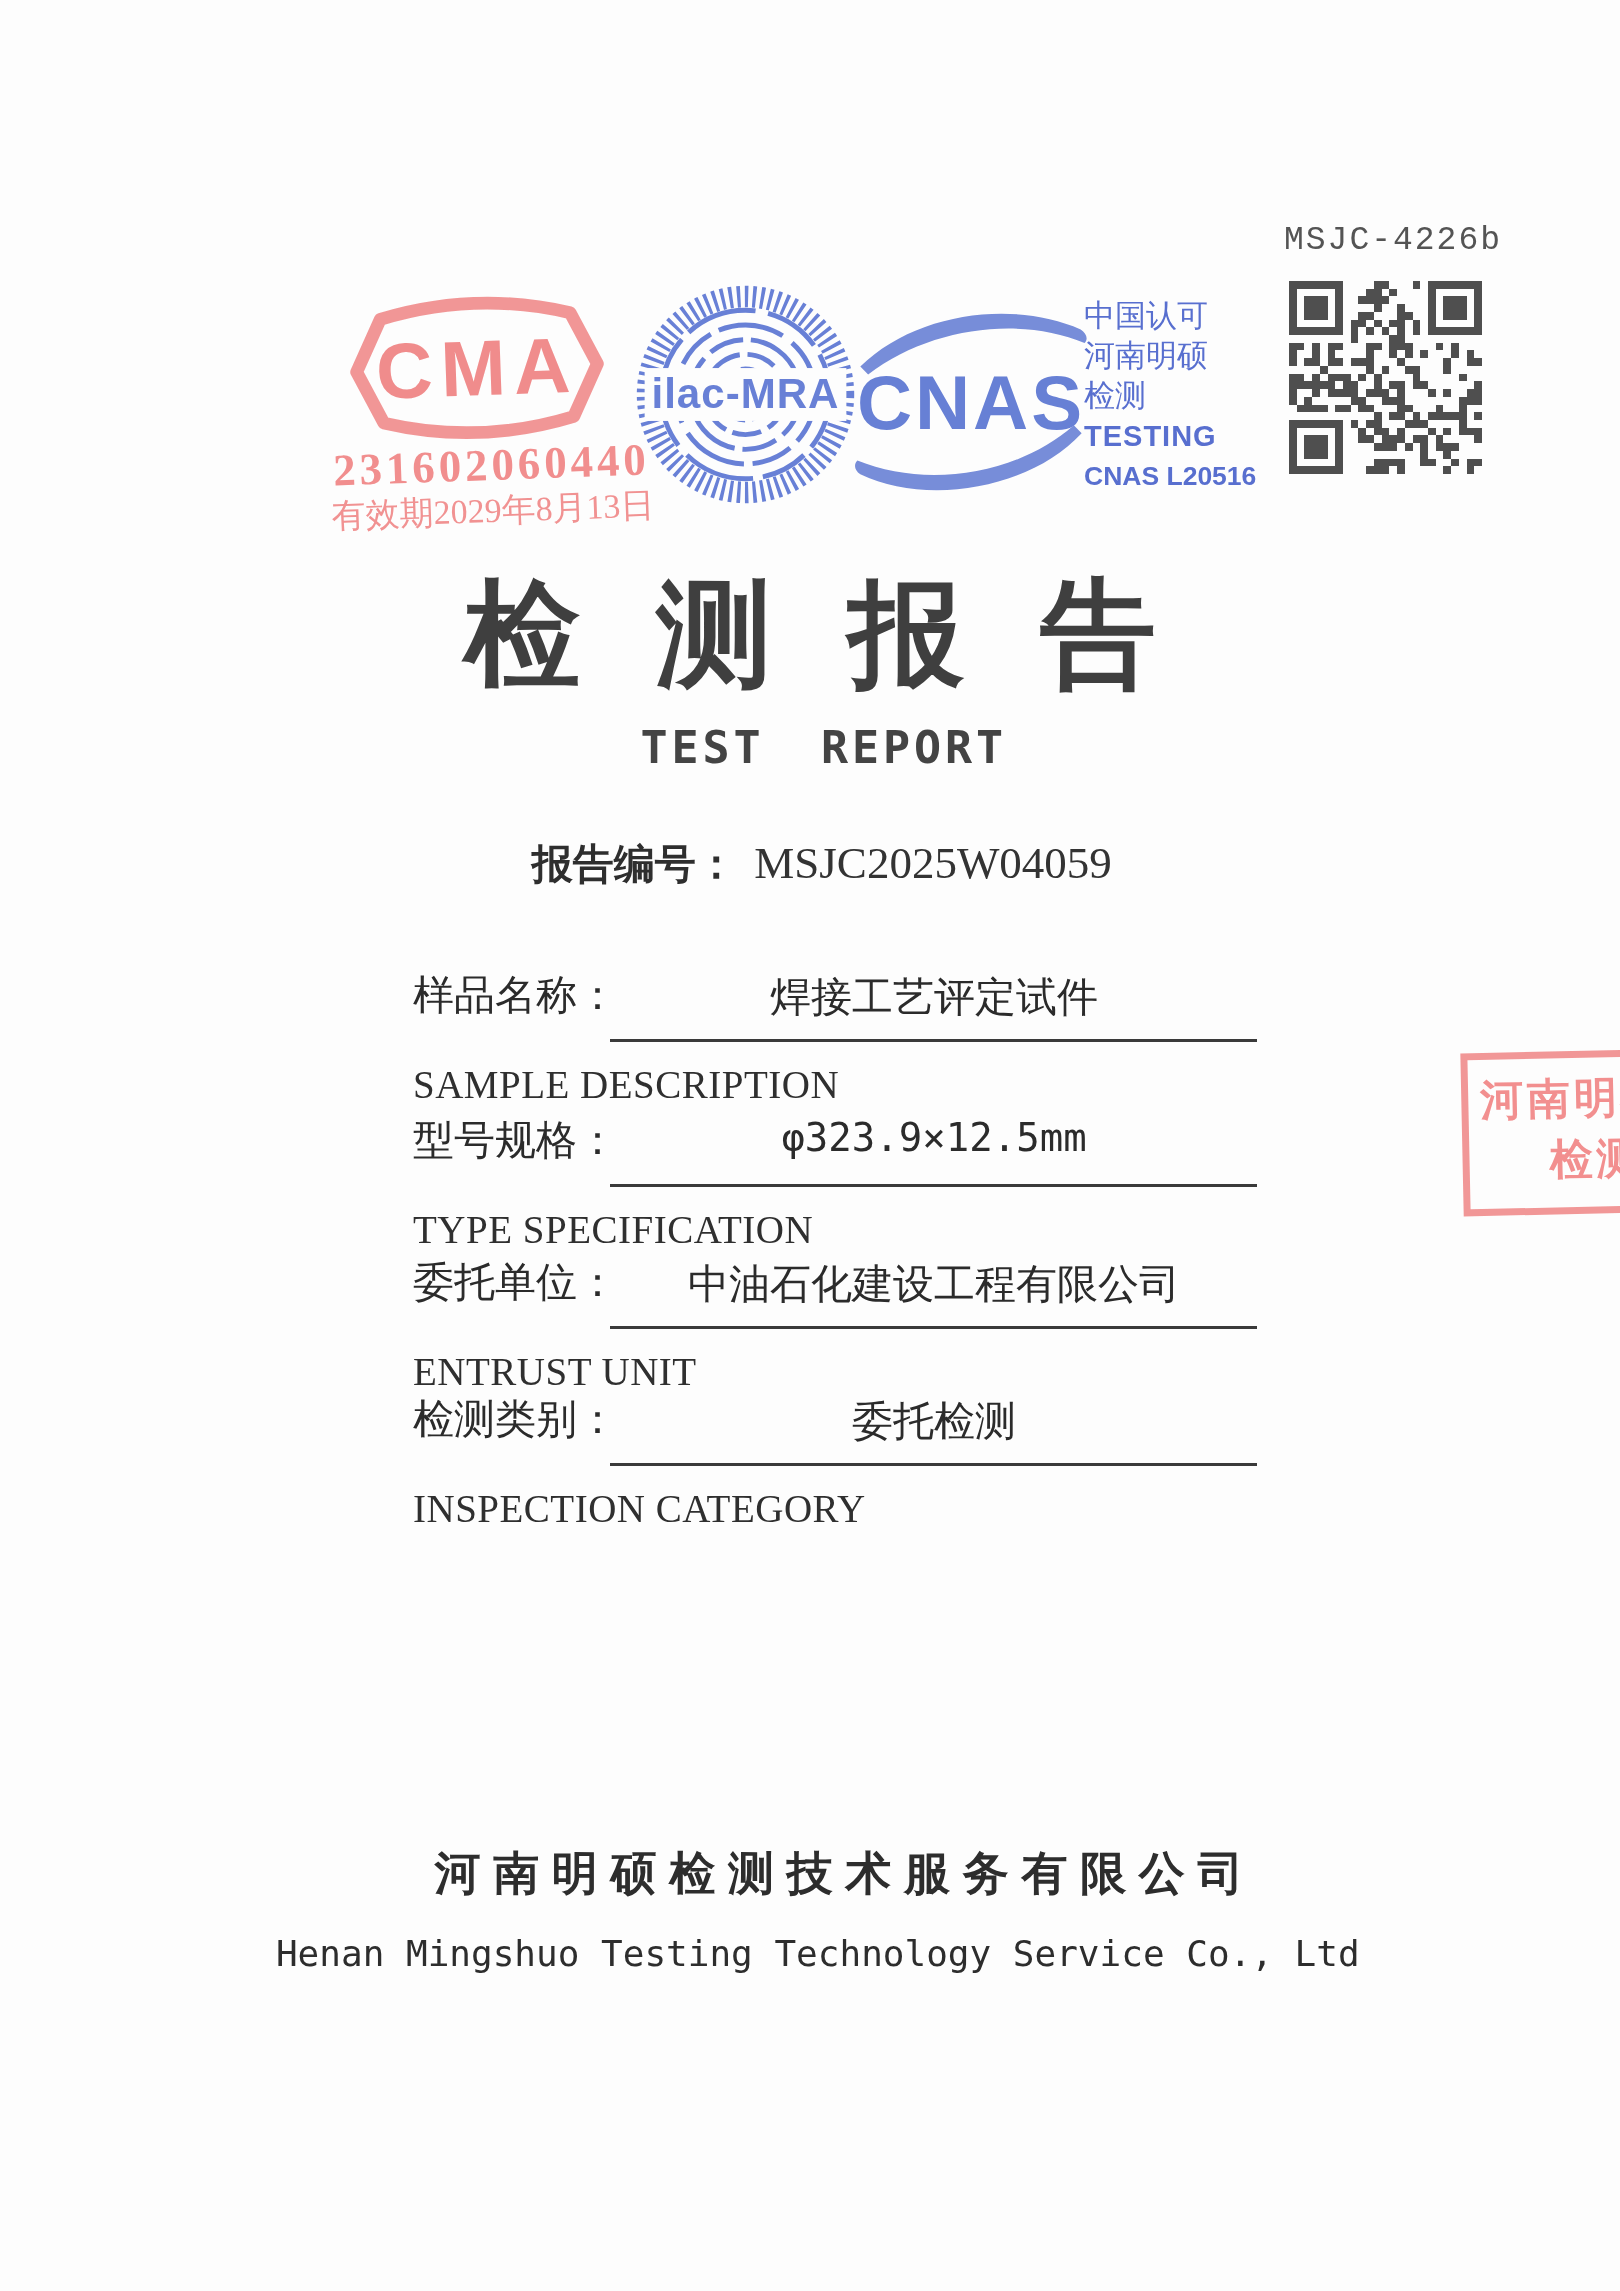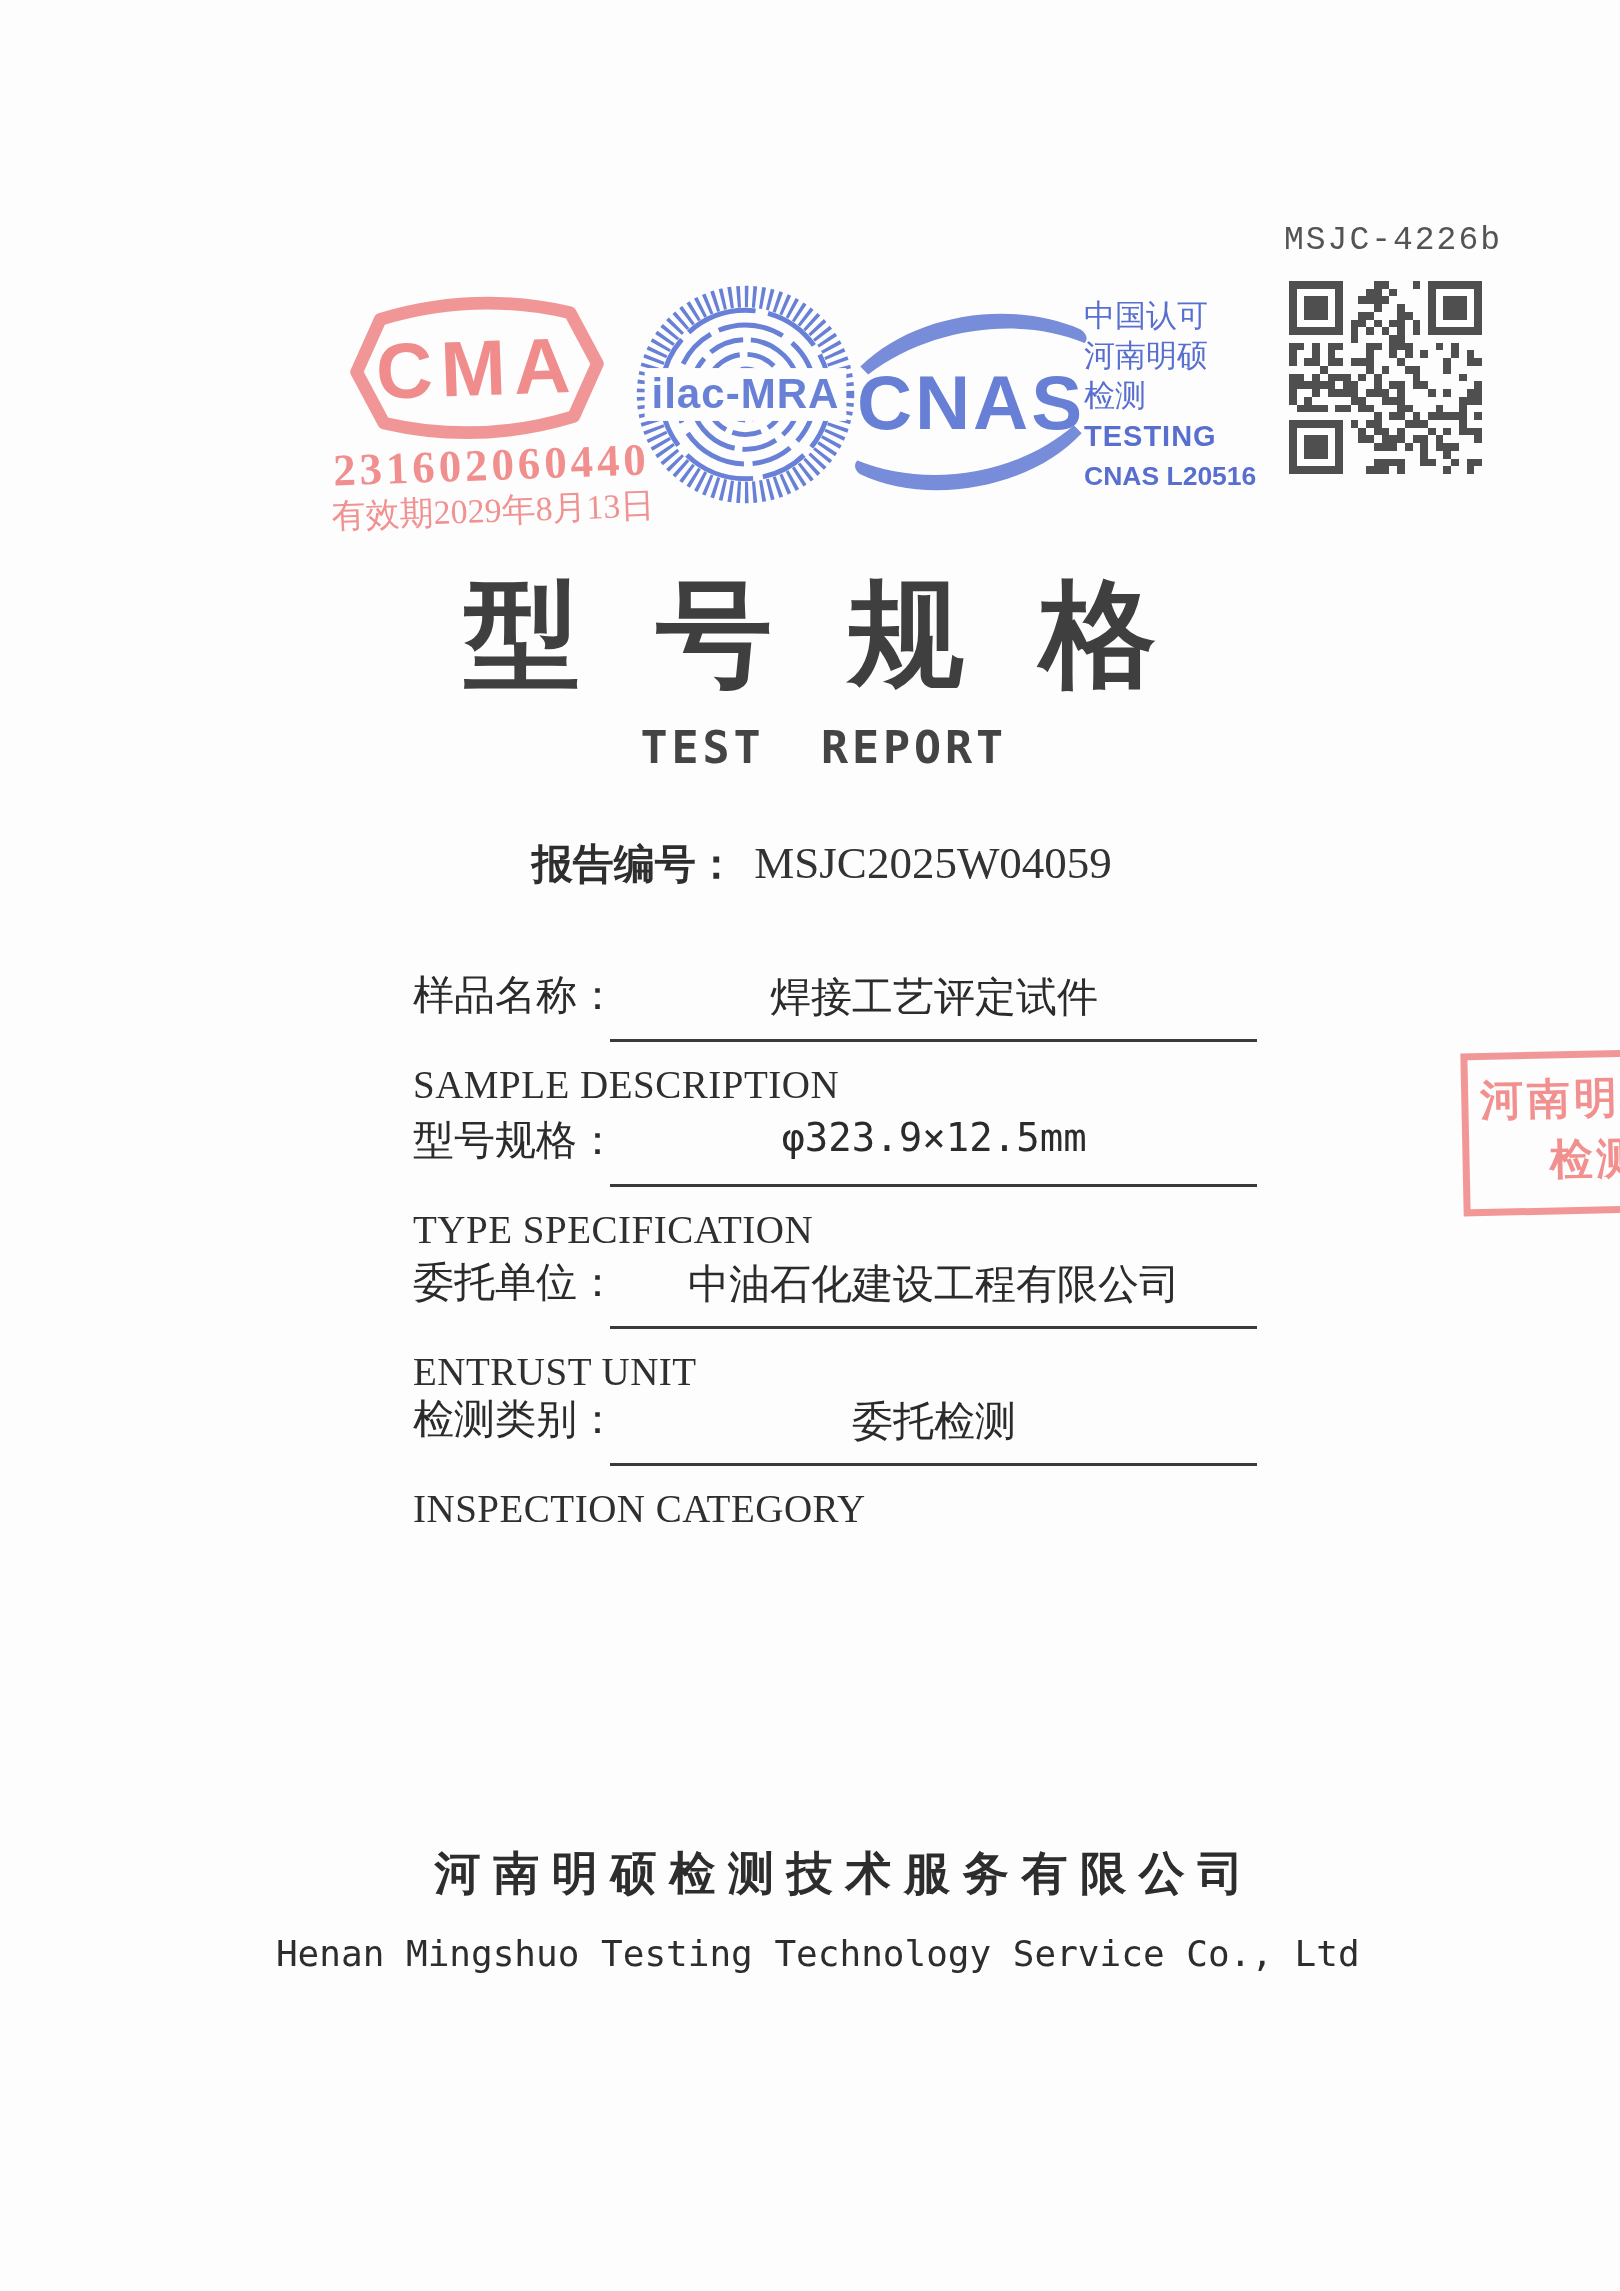--- a/index.html
+++ b/index.html
@@ -344,21 +344,21 @@
   </svg>
 
   <div class="abs cnas-text">
     <div class="cjk">中国认可</div>
     <div class="cjk">河南明硕</div>
     <div class="cjk">检测</div>
     <div class="lat1">TESTING</div>
     <div class="lat2">CNAS L20516</div>
   </div>
 
-  <h1 class="abs title">型号规格</h1>
+  <h1 class="abs title">检测报告</h1>
   <div class="abs title-en">TEST REPORT</div>
 
   <div class="abs report-no">
     <span class="lab">报告编号：</span>
     <span class="val">MSJC2025W04059</span>
   </div>
 
   <div class="abs field" style="top:968px">
     <span class="flabel">样品名称：</span>
     <span class="fvalue">焊接工艺评定试件</span>

